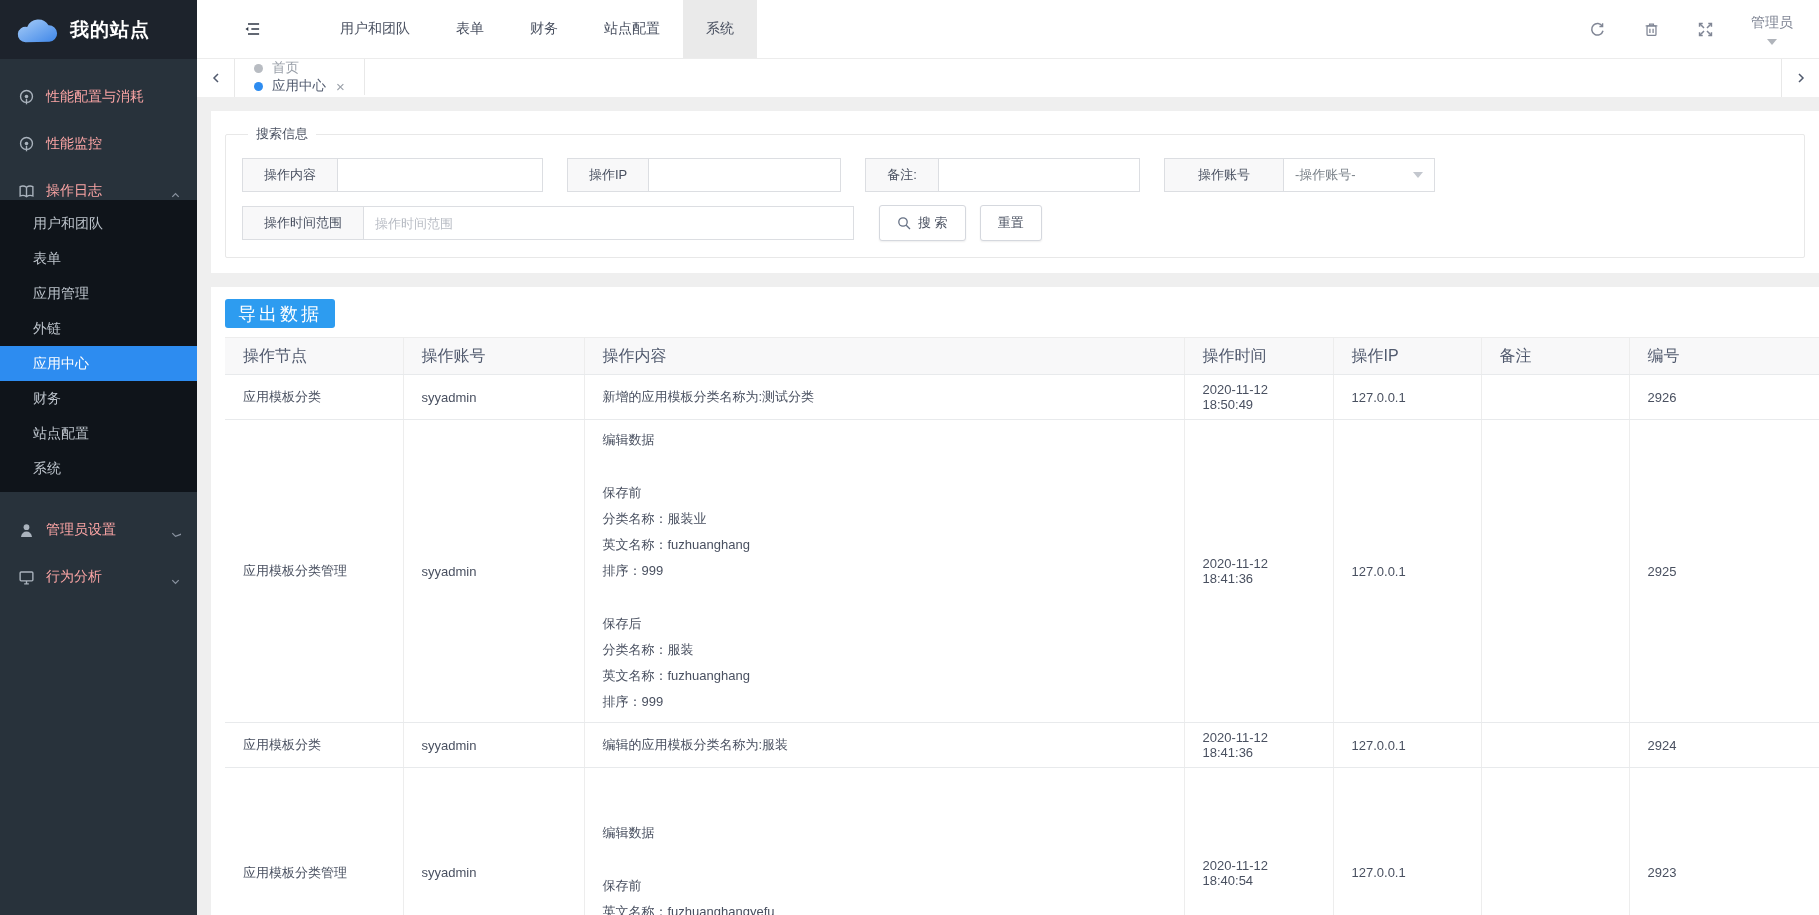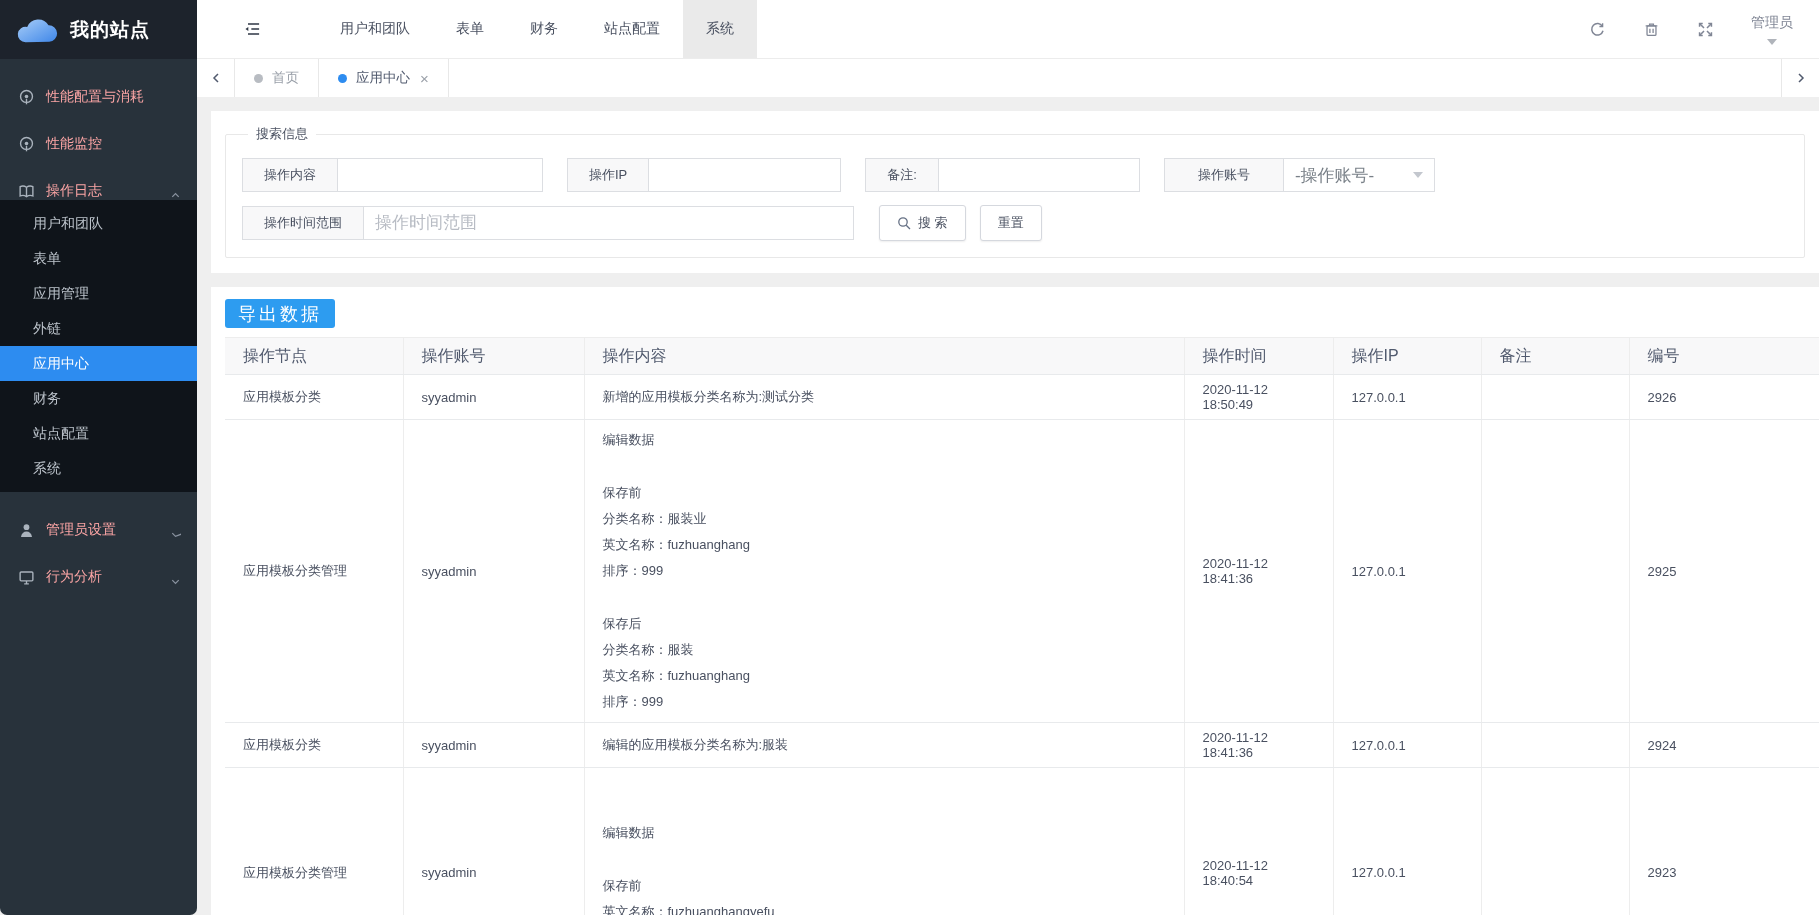--- a/index.html
+++ b/index.html
@@ -1,20 +1,20 @@
 <!DOCTYPE html>
 <html><head>
 <meta charset="utf-8">
 <style>
   * { margin:0; padding:0; box-sizing:border-box; }
   html,body { width:1819px; height:915px; overflow:hidden; }
   body { font-family:"Liberation Sans","DejaVu Sans",sans-serif; background:#efefef; color:#495060; font-size:13px; }
 
   
-  .sidebar { position:absolute; left:0; top:0; width:197px; height:915px; background:#28323b;border-radius:7px; }
+  .sidebar { position:absolute; left:0; top:0; width:197px; height:915px; background:#28323b; }
   .logo { height:59px; background:#1d232c; display:flex; align-items:center; padding-left:14px; }
   .logo-text { color:#fff; font-size:19px; font-weight:bold; margin-left:10px; letter-spacing:1px; }
   .side-item { height:47px; display:flex; align-items:flex-end; padding:0 16px 0 18px; color:#fca5a5; cursor:pointer; }
   .side-item .s-ico { width:17px; height:17px; margin-right:11px; color:#aab3bd; flex:none; display:flex; }
   .side-item .s-label { flex:1; font-size:14px; }
   .side-item .chev { width:11px; height:11px; color:#8a93a0; }
   .submenu { background:#0f141a; padding:6px 0; }
   .sub-item { height:35px; line-height:35px; padding-left:33px; color:#bdc4cc; font-size:14px; cursor:pointer; }
   .sub-item.active { background:#2d8cf0; color:#ffffff; }
 
@@ -29,41 +29,41 @@
   .nav-spacer { flex:1; }
   .nav-tools { display:flex; align-items:center; gap:37px; margin-right:26px; color:#808695; }
   .tool-btn { width:17px; height:17px; display:flex; cursor:pointer; color:#808695; }
   .user-box { display:flex; align-items:center; gap:7px; color:#808695; font-size:14px; cursor:pointer;flex-direction:column; }
   .caret-down { width:0; height:0; border-left:5px solid transparent; border-right:5px solid transparent; border-top:6px solid #b0b4bb; }
 
   
   .tabbar { height:38px; background:#fff; display:flex; align-items:stretch; }
   .tab-scroll { width:38px; border-right:1px solid #e8e8e8; display:flex; align-items:center; justify-content:center; color:#515a6e; cursor:pointer; }
   .tab-scroll.right { border-right:none; border-left:1px solid #e8e8e8; }
-  .tabs { display:flex; }
+  .tabs { display:flex;flex-direction:column; }
   .tab { display:flex; align-items:center; padding:0 19px; border-right:1px solid #e8e8e8; font-size:13.5px; color:#9aa0a9; cursor:pointer; white-space:nowrap; }
   .tab .dot { width:9px; height:9px; border-radius:50%; background:#b8bcc2; margin-right:9px; }
   .tab.active { color:#515a6e; }
   .tab.active .dot { background:#2d8cf0; }
   .tab .close { margin-left:10px; color:#9aa0a9; font-size:15px; line-height:1; cursor:pointer; }
   .tab-fill { flex:1; }
 
   
   .content { height:818px; padding:14px 0 0 14px; overflow:hidden; }
   .panel { background:#fff; }
 
   .search-panel { height:162px; padding:14px 14px 0 14px; }
   fieldset { border:1px solid #e8e8e8; border-radius:2px; padding:15px 16px 16px 16px; }
   legend { font-size:13px; color:#495060; padding:0 8px; margin-left:6px; }
   .frow { display:flex; align-items:center; gap:24px; }
   .frow + .frow { margin-top:13px; }
   .igroup { display:flex; height:34px; border-radius:2px; }
   .addon { background:#f8f8f9; border:1px solid #dcdee2; display:flex; align-items:center; justify-content:center; padding:0 21px; color:#495060; font-size:13px; white-space:nowrap; }
   .addon.wide { padding:0 33px; }
-  .igroup input, .fake-select { border:1px solid #dcdee2; border-left:none; height:34px; padding:0 11px; font-size:17px; color:#495060; outline:none; font-family:inherit; background:#fff;gap:17px; }
+  .igroup input, .fake-select { border:1px solid #dcdee2; border-left:none; height:34px; padding:0 11px; font-size:13px; color:#495060; outline:none; font-family:inherit; background:#fff;gap:17px; }
   .igroup input::placeholder { color:#b8bcc4; }
   .in-sm { width:205px; } .in-ip { width:192px; } .in-note { width:201px; } .in-time { width:490px; }
   .fake-select { width:151px; display:flex; align-items:center; justify-content:space-between; color:#798088; cursor:pointer; }
   .fake-select .caret-down { border-top-color:#c3c7ce; }
   .btn-plain { height:36px; padding:0 17px; background:#fff; border:1px solid #d5d8de; border-radius:3px; font-size:13px; color:#495060; display:flex; align-items:center; gap:7px; cursor:pointer; box-shadow:0 1px 2px rgba(0,0,0,.07); white-space:nowrap; }
   .btn-plain .s-ico { width:14px; height:14px; display:flex; color:#657084; }
 
   .table-panel { margin-top:14px; height:628px; padding:12px 0 0 14px; overflow:hidden; }
   .btn-export { height:29px; padding:0 13px; background:#2d9cf0; border:none; border-radius:3px; color:#fff; font-size:18px; letter-spacing:3px; cursor:pointer; font-family:inherit; }
   .log-table { width:1594px; border-collapse:collapse; table-layout:fixed; margin-top:9px; }

